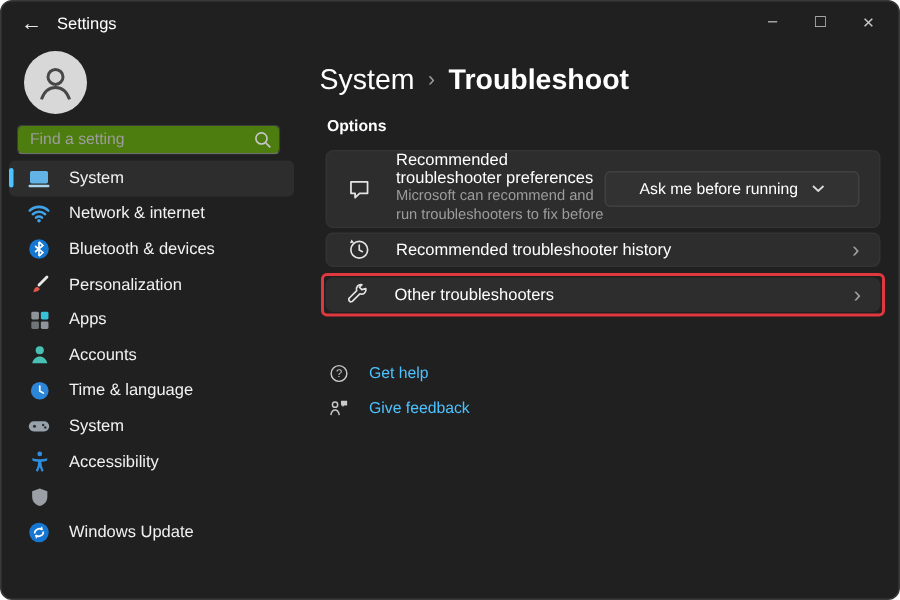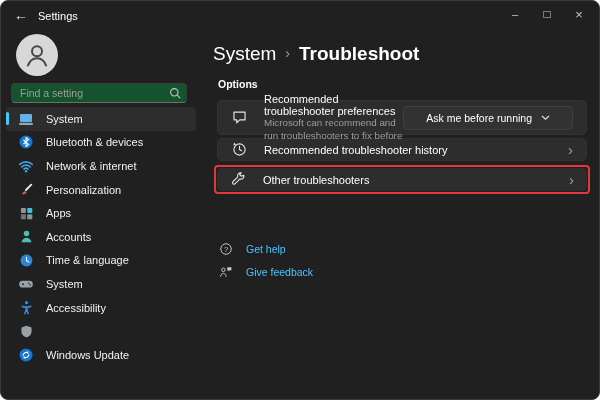--- a/index.html
+++ b/index.html
@@ -7,42 +7,42 @@
   .window { position:relative; width:600px; height:400px; background:#202020; border-radius:8px; border:1px solid #3a3a3a; overflow:hidden; color:#fff; }
 
   
   .back { position:absolute; left:13px; top:6px; font-size:14px; color:#e8e8e8; cursor:pointer; }
   .app-title { position:absolute; left:37px; top:9px; font-size:11px; color:#ffffff; }
   .win-controls { position:absolute; right:4px; top:0; display:flex; }
   .ctl { width:32px; height:26px; display:flex; align-items:center; justify-content:center; color:#c9c9c9; font-size:11px; cursor:pointer; }
 
   
   .avatar { position:absolute; left:15px; top:33px; width:42px; height:42px; border-radius:50%; background:#d8d8d8; display:flex; align-items:center; justify-content:center; cursor:pointer; }
-  .searchbox { position:absolute; left:10px; top:82px; width:176px; height:20px; background:#14532d; border:1px solid #3c3c3c; border-bottom-color:#6e6e6e; border-radius:4px; display:flex; align-items:center; }
+  .searchbox { position:absolute; left:10px; top:82px; width:176px; height:20px; background:#4d7c0f; border:1px solid #3c3c3c; border-bottom-color:#6e6e6e; border-radius:4px; display:flex; align-items:center; }
   .searchbox input { flex:1; min-width:0; background:none; border:none; outline:none; color:#eee; font-size:10.5px; padding:0 8px; font-family:inherit; }
   .searchbox input::placeholder { color:#9d9d9d; }
   .sicon { width:22px; display:flex; justify-content:center; align-items:center; }
 
   .nav { position:absolute; left:5px; top:106px; width:190px; }
   .nav-item { display:flex; align-items:center; height:23.6px; padding-left:12px; border-radius:4px; position:relative; cursor:pointer; }
   .nav-item.sel { background:#2d2d2d; }
   .accent-bar { position:absolute; left:0; top:5px; width:3px; height:13px; border-radius:2px; background:#4cc2ff; }
   .nic { width:16px; height:16px; margin-right:12px; display:flex; align-items:center; justify-content:center; flex:none; }
   .nlbl { font-size:11px; color:#f2f2f2; white-space:nowrap; }
 
   
   .breadcrumb { position:absolute; left:212px; top:42px; font-size:19px; }
   .bc-parent { color:#fff; cursor:pointer; }
   .bc-sep { color:#9d9d9d; font-size:14px; margin:0 9px; vertical-align:2px; }
   .bc-cur { font-weight:700; }
   .section-label { position:absolute; left:217px; top:77px; font-size:10.5px; font-weight:700; color:#fff; }
 
   .cards { position:absolute; left:216px; top:99px; width:370px; }
   .card { background:#2d2d2d; border:1px solid #333; border-radius:5px; display:flex; align-items:center; padding:0 13px; }
-  .card-prefs { height:35px; margin-bottom:3px; }
+  .card-prefs { height:52px; margin-bottom:3px; }
   .card-row { height:23px; cursor:pointer; }
   .cicon { width:18px; margin-right:15px; flex:none; display:flex; align-items:center; }
   .ctext { flex:1; min-width:0; }
   .ctitle { font-size:11px; color:#fff; }
   .csub { font-size:9.8px; color:#9d9d9d; line-height:1.3; max-width:238px; }
   .dropdown { flex:none; display:flex; align-items:center; gap:9px; background:#323232; border:1px solid #404040; border-radius:4px; padding:5px 22px; font-size:10.5px; color:#fff; cursor:pointer; }
   .chev { margin-left:auto; color:#a0a0a0; font-size:15px; line-height:1; }
   .hl-box { border:2px solid #e0383e; border-radius:4px; margin:4px -3px 0 -3px; padding:1px; }
 
   .links { position:absolute; left:218px; top:240px; }
@@ -87,36 +87,36 @@
         <svg width="16" height="16" viewBox="0 0 16 16">
             <rect x="2" y="3" width="12" height="8.3" rx="1.2" fill="#63b4e6"></rect>
             <rect x="1" y="12.2" width="14" height="1.6" rx="0.8" fill="#a8d4ee"></rect>
           </svg>
       </span>
       <span class="nlbl">System</span>
     </div>
     <div class="nav-item">
       <span class="nic">
         <svg width="16" height="16" viewBox="0 0 16 16">
-            <circle cx="8" cy="8" r="6.5" fill="#1677d2"></circle>
-            <path d="M8 3.3v9.4M8 3.3l2.6 2.3L5.4 10M8 12.7l2.6-2.3L5.4 6" stroke="#fff" stroke-width="1.1" fill="none"></path>
-          </svg>
-      </span>
-      <span class="nlbl">Bluetooth &amp; devices</span>
-    </div>
-    <div class="nav-item">
-      <span class="nic">
-        <svg width="16" height="16" viewBox="0 0 16 16">
             <path d="M1.8 6.4a9 9 0 0 1 12.4 0" stroke="#3fa3e8" stroke-width="1.7" fill="none" stroke-linecap="round"></path>
             <path d="M3.9 8.8a6 6 0 0 1 8.2 0" stroke="#3fa3e8" stroke-width="1.7" fill="none" stroke-linecap="round"></path>
             <path d="M6 11.1a3 3 0 0 1 4 0" stroke="#3fa3e8" stroke-width="1.7" fill="none" stroke-linecap="round"></path>
             <circle cx="8" cy="13.2" r="1.2" fill="#3fa3e8"></circle>
           </svg>
       </span>
       <span class="nlbl">Network &amp; internet</span>
+    </div>
+    <div class="nav-item">
+      <span class="nic">
+        <svg width="16" height="16" viewBox="0 0 16 16">
+            <circle cx="8" cy="8" r="6.5" fill="#1677d2"></circle>
+            <path d="M8 3.3v9.4M8 3.3l2.6 2.3L5.4 10M8 12.7l2.6-2.3L5.4 6" stroke="#fff" stroke-width="1.1" fill="none"></path>
+          </svg>
+      </span>
+      <span class="nlbl">Bluetooth &amp; devices</span>
     </div>
     <div class="nav-item">
       <span class="nic">
         <svg width="16" height="16" viewBox="0 0 16 16">
             <path d="M13.3 2.7L8 8" stroke="#e8e8e8" stroke-width="1.9" stroke-linecap="round"></path>
             <path d="M7.1 9.1c-1.9.2-2.5 1.7-2.9 3.6 2-.2 3.7-.8 4.4-2.1z" fill="#e2574c"></path>
           </svg>
       </span>
       <span class="nlbl">Personalization</span>
     </div>

